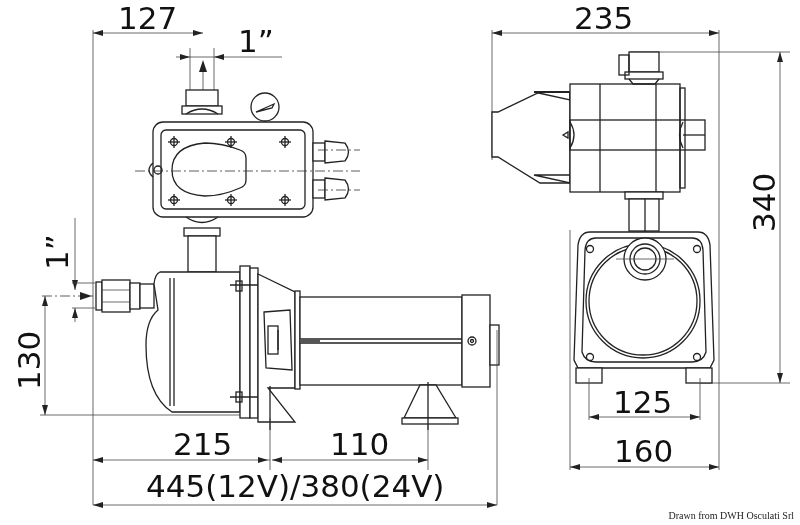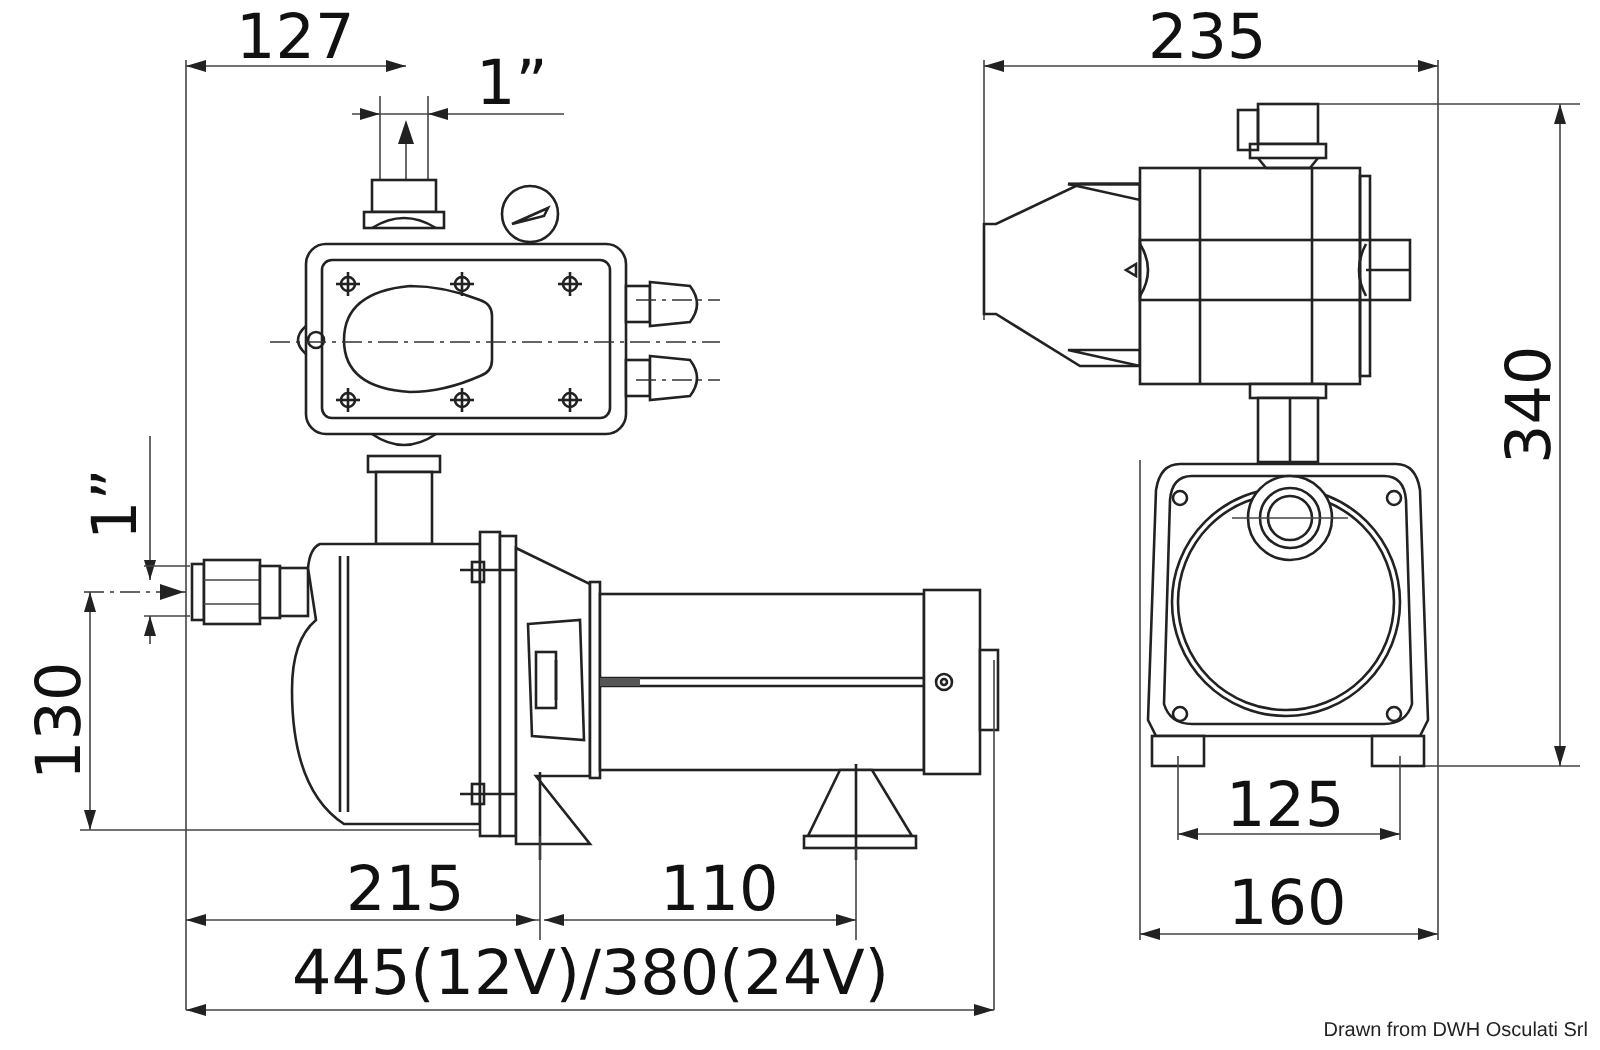--- a/index.html
+++ b/index.html
@@ -1,19 +1,19 @@
 <!DOCTYPE html>
 <html><head>
   <meta charset="utf-8">
   <style>
     html, body { margin: 0; padding: 0; background: #ffffff; }
     body { width: 800px; height: 525px; position: relative; overflow: hidden; }
     #drawing { position: absolute; left: 0; top: 0; width: 800px; height: 525px; }
     .dimtext { font-family: "DejaVu Sans", sans-serif; fill: #111; font-size: 31px; }
-    .credit { position: absolute; right: 6px; bottom: 4px; font-family: Liberation Sans, sans-serif; font-size: 10px; color: #222; }
+    .credit { position: absolute; right: 6px; bottom: 4px; font-family: Liberation Serif, serif; font-size: 10px; color: #222; }
     .ln { stroke: #222; fill: none; stroke-width: 1.3; }
     .thin { stroke: #444; fill: none; stroke-width: 0.8; }
     .cl { stroke: #333; fill: none; stroke-width: 0.8; stroke-dasharray: 10 3 2 3; }
     .fillw { fill: #fff; stroke: #222; stroke-width: 1.3; }
   </style>
 </head>
 <body>
 
 <svg id="drawing" viewBox="0 0 800 525" xmlns="http://www.w3.org/2000/svg">
 

